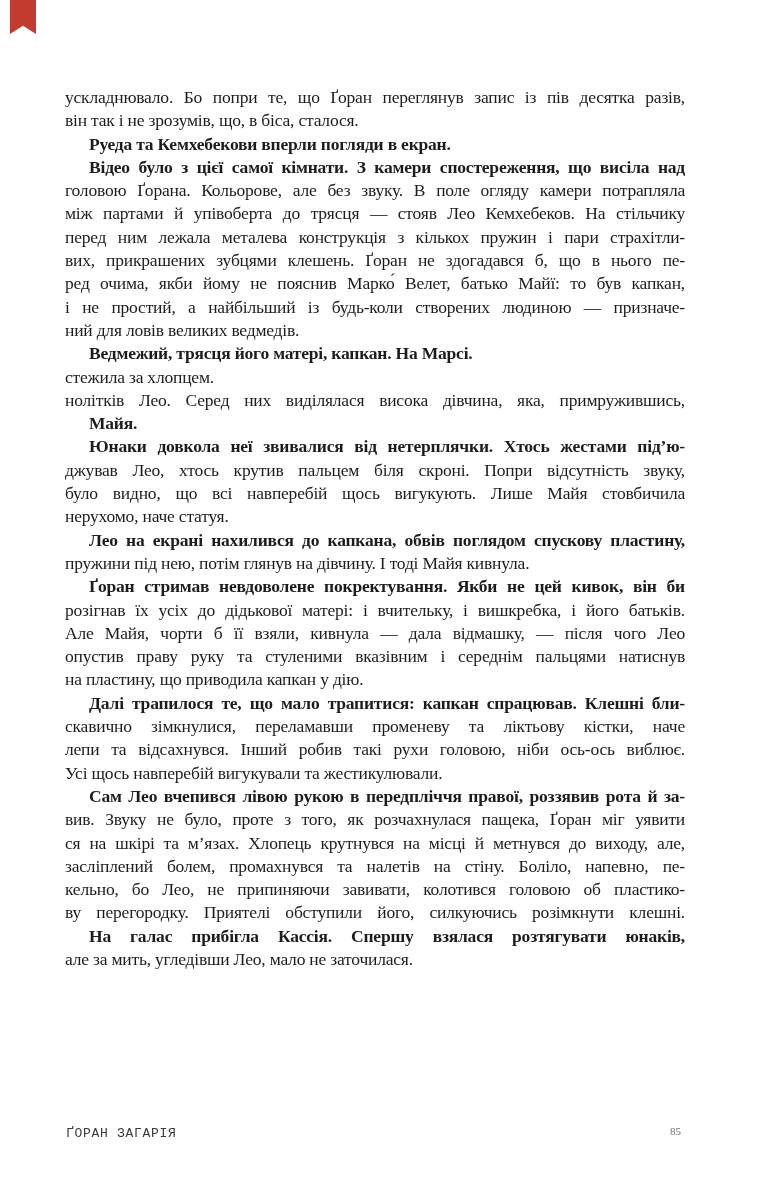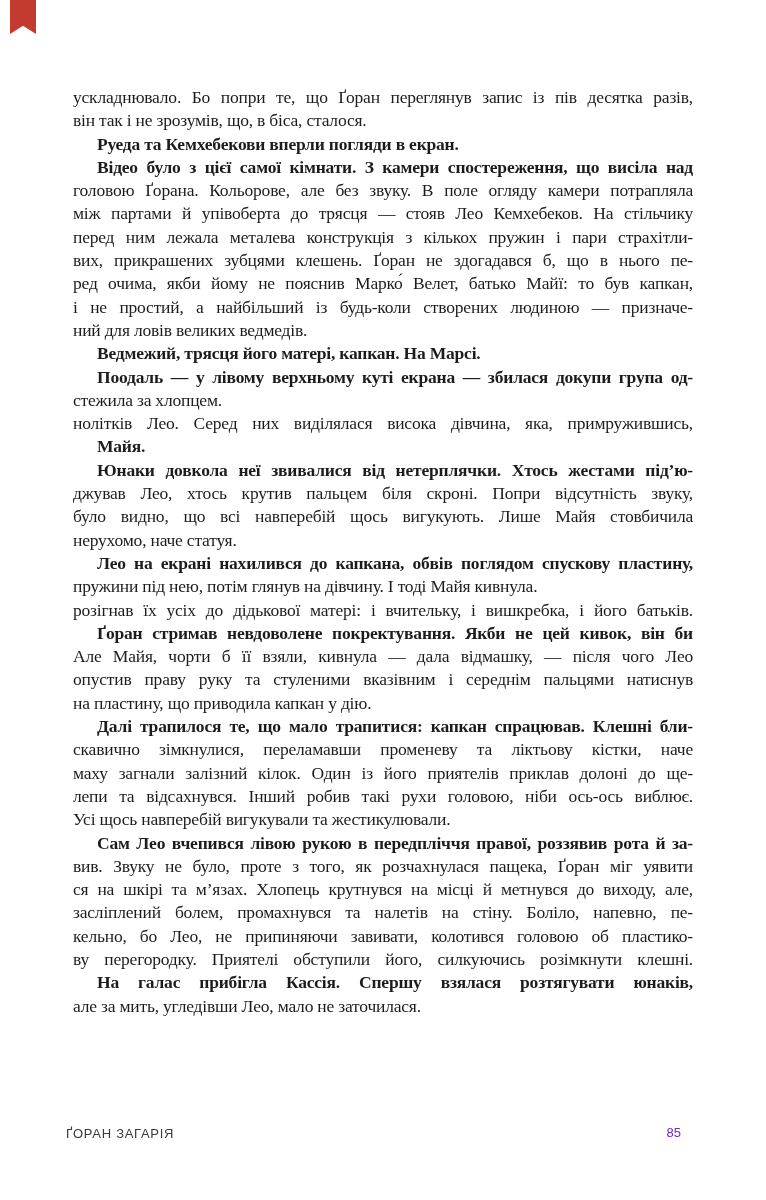--- a/index.html
+++ b/index.html
@@ -7,36 +7,36 @@
     width:766px;height:1200px;position:relative;background:#ffffff;
     font-family:"Liberation Serif", serif;overflow:hidden;
   }
   .page{position:absolute;left:0;top:0;width:766px;height:1200px;background:#ffffff;}
   .bookmark{
     position:absolute;left:10px;top:0;width:26px;height:34px;
     clip-path:polygon(0 0,100% 0,100% 100%,50% 76%,0 100%);
   }
   .page-text{
     position:absolute;left:65px;top:86px;width:620px;
-    color:#1d1c1a;font-size:17.5px;letter-spacing:-0.2px;margin-left:8px;
+    color:#1d1c1a;font-size:17.5px;letter-spacing:-0.2px;
   }
   .line{
     height:23.3px;line-height:23.3px;overflow:hidden;
     text-align:justify;text-align-last:justify;
   }
   .line.left{text-align-last:left;}
   .line.ind{text-indent:24px;font-weight:bold;}
   .footer-title{
     position:absolute;left:66px;top:1126px;
-    font-family:Liberation Sans, sans-serif;font-size:13px;
+    font-family:Liberation Mono, monospace;font-size:13px;
     letter-spacing:0.7px;color:#3a3a3a;
   }
   .footer-page{
     position:absolute;right:85px;top:1125px;
-    font-family:Liberation Sans, sans-serif;font-size:13px;color:#6d28d9;
+    font-family:Liberation Serif, serif;font-size:11px;color:#737373;
   }
 </style>
 </head>
 <body>
 
 <div class="page">
   <div class="bookmark" style="background: rgb(194, 59, 46);"></div>
 
   <div class="page-text">
       <div class="line">ускладнювало. Бо попри те, що Ґоран переглянув запис із пів десятка разів,</div>
@@ -44,38 +44,36 @@
       <div class="line ind left">Руеда та Кемхебекови вперли погляди в екран.</div>
       <div class="line ind">Відео було з цієї самої кімнати. З камери спостереження, що висіла над</div>
       <div class="line">головою Ґорана. Кольорове, але без звуку. В поле огляду камери потрапляла</div>
       <div class="line">між партами й упівоберта до трясця — стояв Лео Кемхебеков. На стільчику</div>
       <div class="line">перед ним лежала металева конструкція з кількох пружин і пари страхітли-</div>
       <div class="line">вих, прикрашених зубцями клешень. Ґоран не здогадався б, що в нього пе-</div>
       <div class="line">ред очима, якби йому не пояснив Марко́ Велет, батько Майї: то був капкан,</div>
       <div class="line">і не простий, а найбільший із будь-коли створених людиною — призначе-</div>
       <div class="line left">ний для ловів великих ведмедів.</div>
       <div class="line ind left">Ведмежий, трясця його матері, капкан. На Марсі.</div>
-      <div class="line ind">Поодаль — у лівому верхньому куті екрана — збилася докупи група од-</div>
       <div class="line left">стежила за хлопцем.</div>
       <div class="line">нолітків Лео. Серед них виділялася висока дівчина, яка, примружившись,</div>
       <div class="line ind left">Майя.</div>
       <div class="line ind">Юнаки довкола неї звивалися від нетерплячки. Хтось жестами під’ю-</div>
       <div class="line">джував Лео, хтось крутив пальцем біля скроні. Попри відсутність звуку,</div>
       <div class="line">було видно, що всі навперебій щось вигукують. Лише Майя стовбичила</div>
       <div class="line left">нерухомо, наче статуя.</div>
       <div class="line ind">Лео на екрані нахилився до капкана, обвів поглядом спускову пластину,</div>
       <div class="line left">пружини під нею, потім глянув на дівчину. І тоді Майя кивнула.</div>
+      <div class="line ind">Ґоран стримав невдоволене покректування. Якби не цей кивок, він би</div>
       <div class="line">розігнав їх усіх до дідькової матері: і вчительку, і вишкребка, і його батьків.</div>
-      <div class="line ind">Ґоран стримав невдоволене покректування. Якби не цей кивок, він би</div>
       <div class="line">Але Майя, чорти б її взяли, кивнула — дала відмашку, — після чого Лео</div>
       <div class="line">опустив праву руку та стуленими вказівним і середнім пальцями натиснув</div>
       <div class="line left">на пластину, що приводила капкан у дію.</div>
       <div class="line ind">Далі трапилося те, що мало трапитися: капкан спрацював. Клешні бли-</div>
       <div class="line">скавично зімкнулися, переламавши променеву та ліктьову кістки, наче</div>
-      <div class="line">маху загнали залізний кілок. Один із його приятелів приклав долоні до ще-</div>
       <div class="line">лепи та відсахнувся. Інший робив такі рухи головою, ніби ось-ось виблює.</div>
       <div class="line left">Усі щось навперебій вигукували та жестикулювали.</div>
       <div class="line ind">Сам Лео вчепився лівою рукою в передпліччя правої, роззявив рота й за-</div>
       <div class="line">вив. Звуку не було, проте з того, як розчахнулася пащека, Ґоран міг уявити</div>
       <div class="line">ся на шкірі та м’язах. Хлопець крутнувся на місці й метнувся до виходу, але,</div>
       <div class="line">засліплений болем, промахнувся та налетів на стіну. Боліло, напевно, пе-</div>
       <div class="line">кельно, бо Лео, не припиняючи завивати, колотився головою об пластико-</div>
       <div class="line">ву перегородку. Приятелі обступили його, силкуючись розімкнути клешні.</div>
       <div class="line ind">На галас прибігла Кассія. Спершу взялася розтягувати юнаків,</div>
       <div class="line left">але за мить, угледівши Лео, мало не заточилася.</div>

